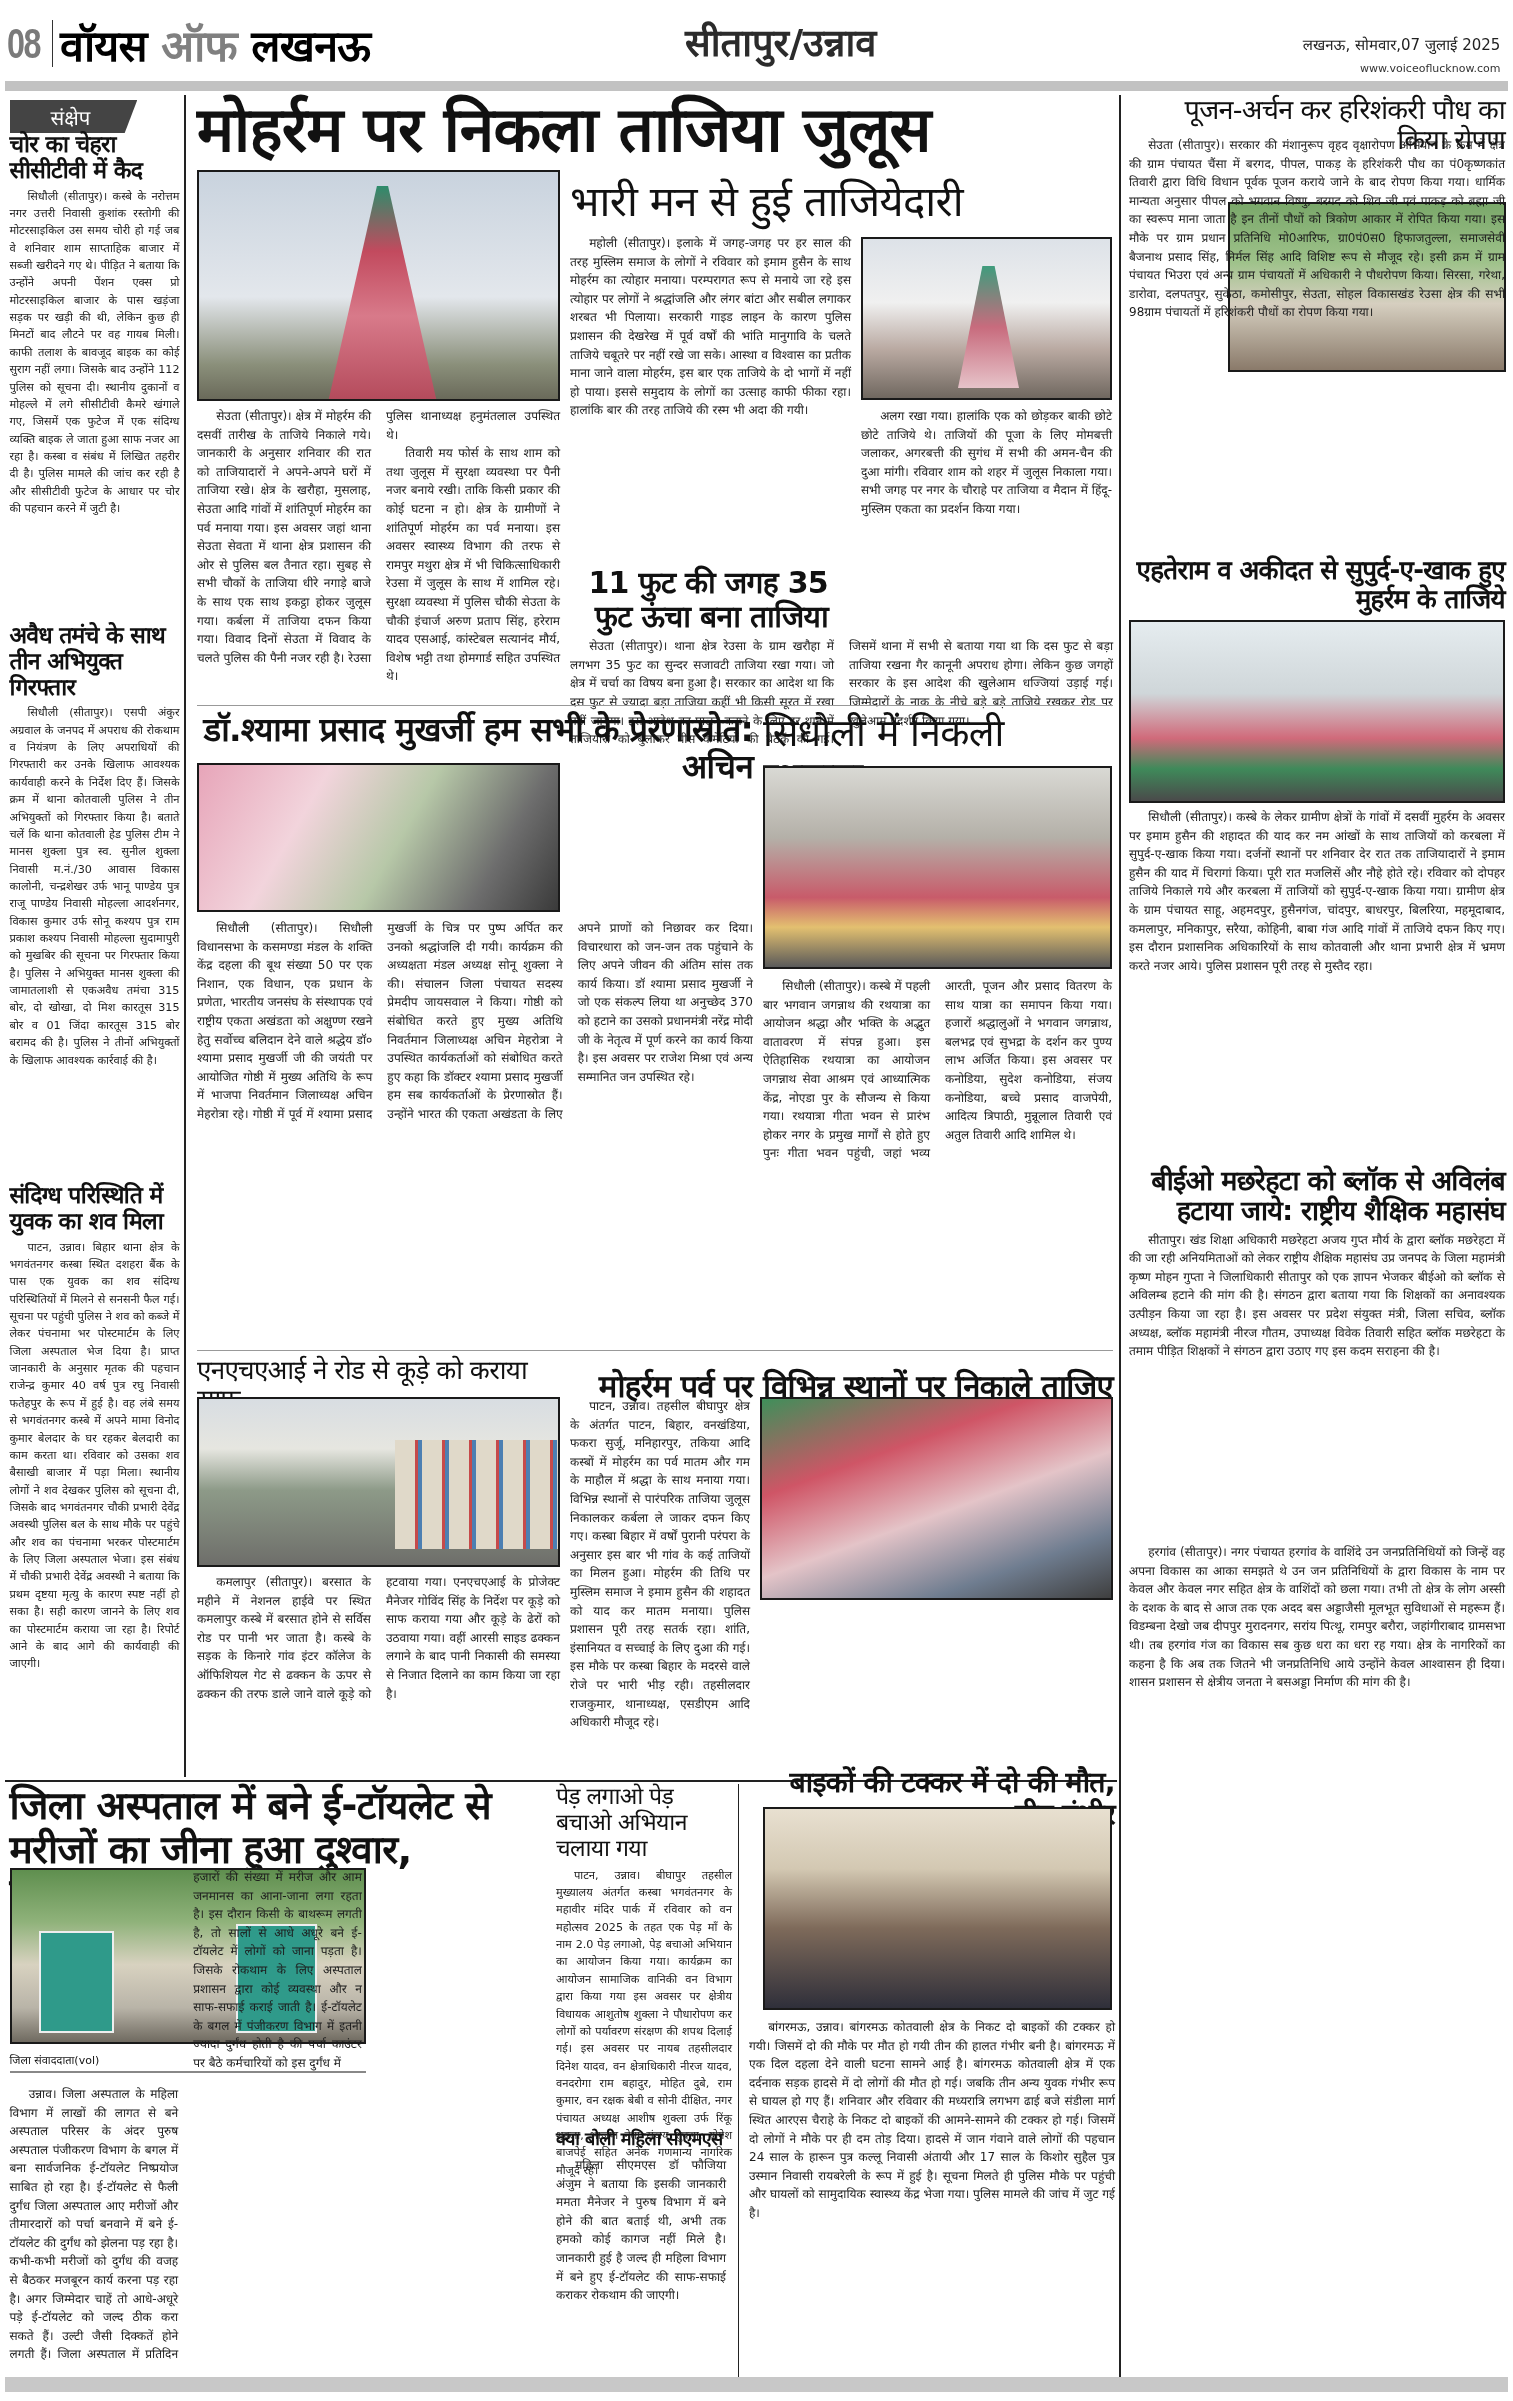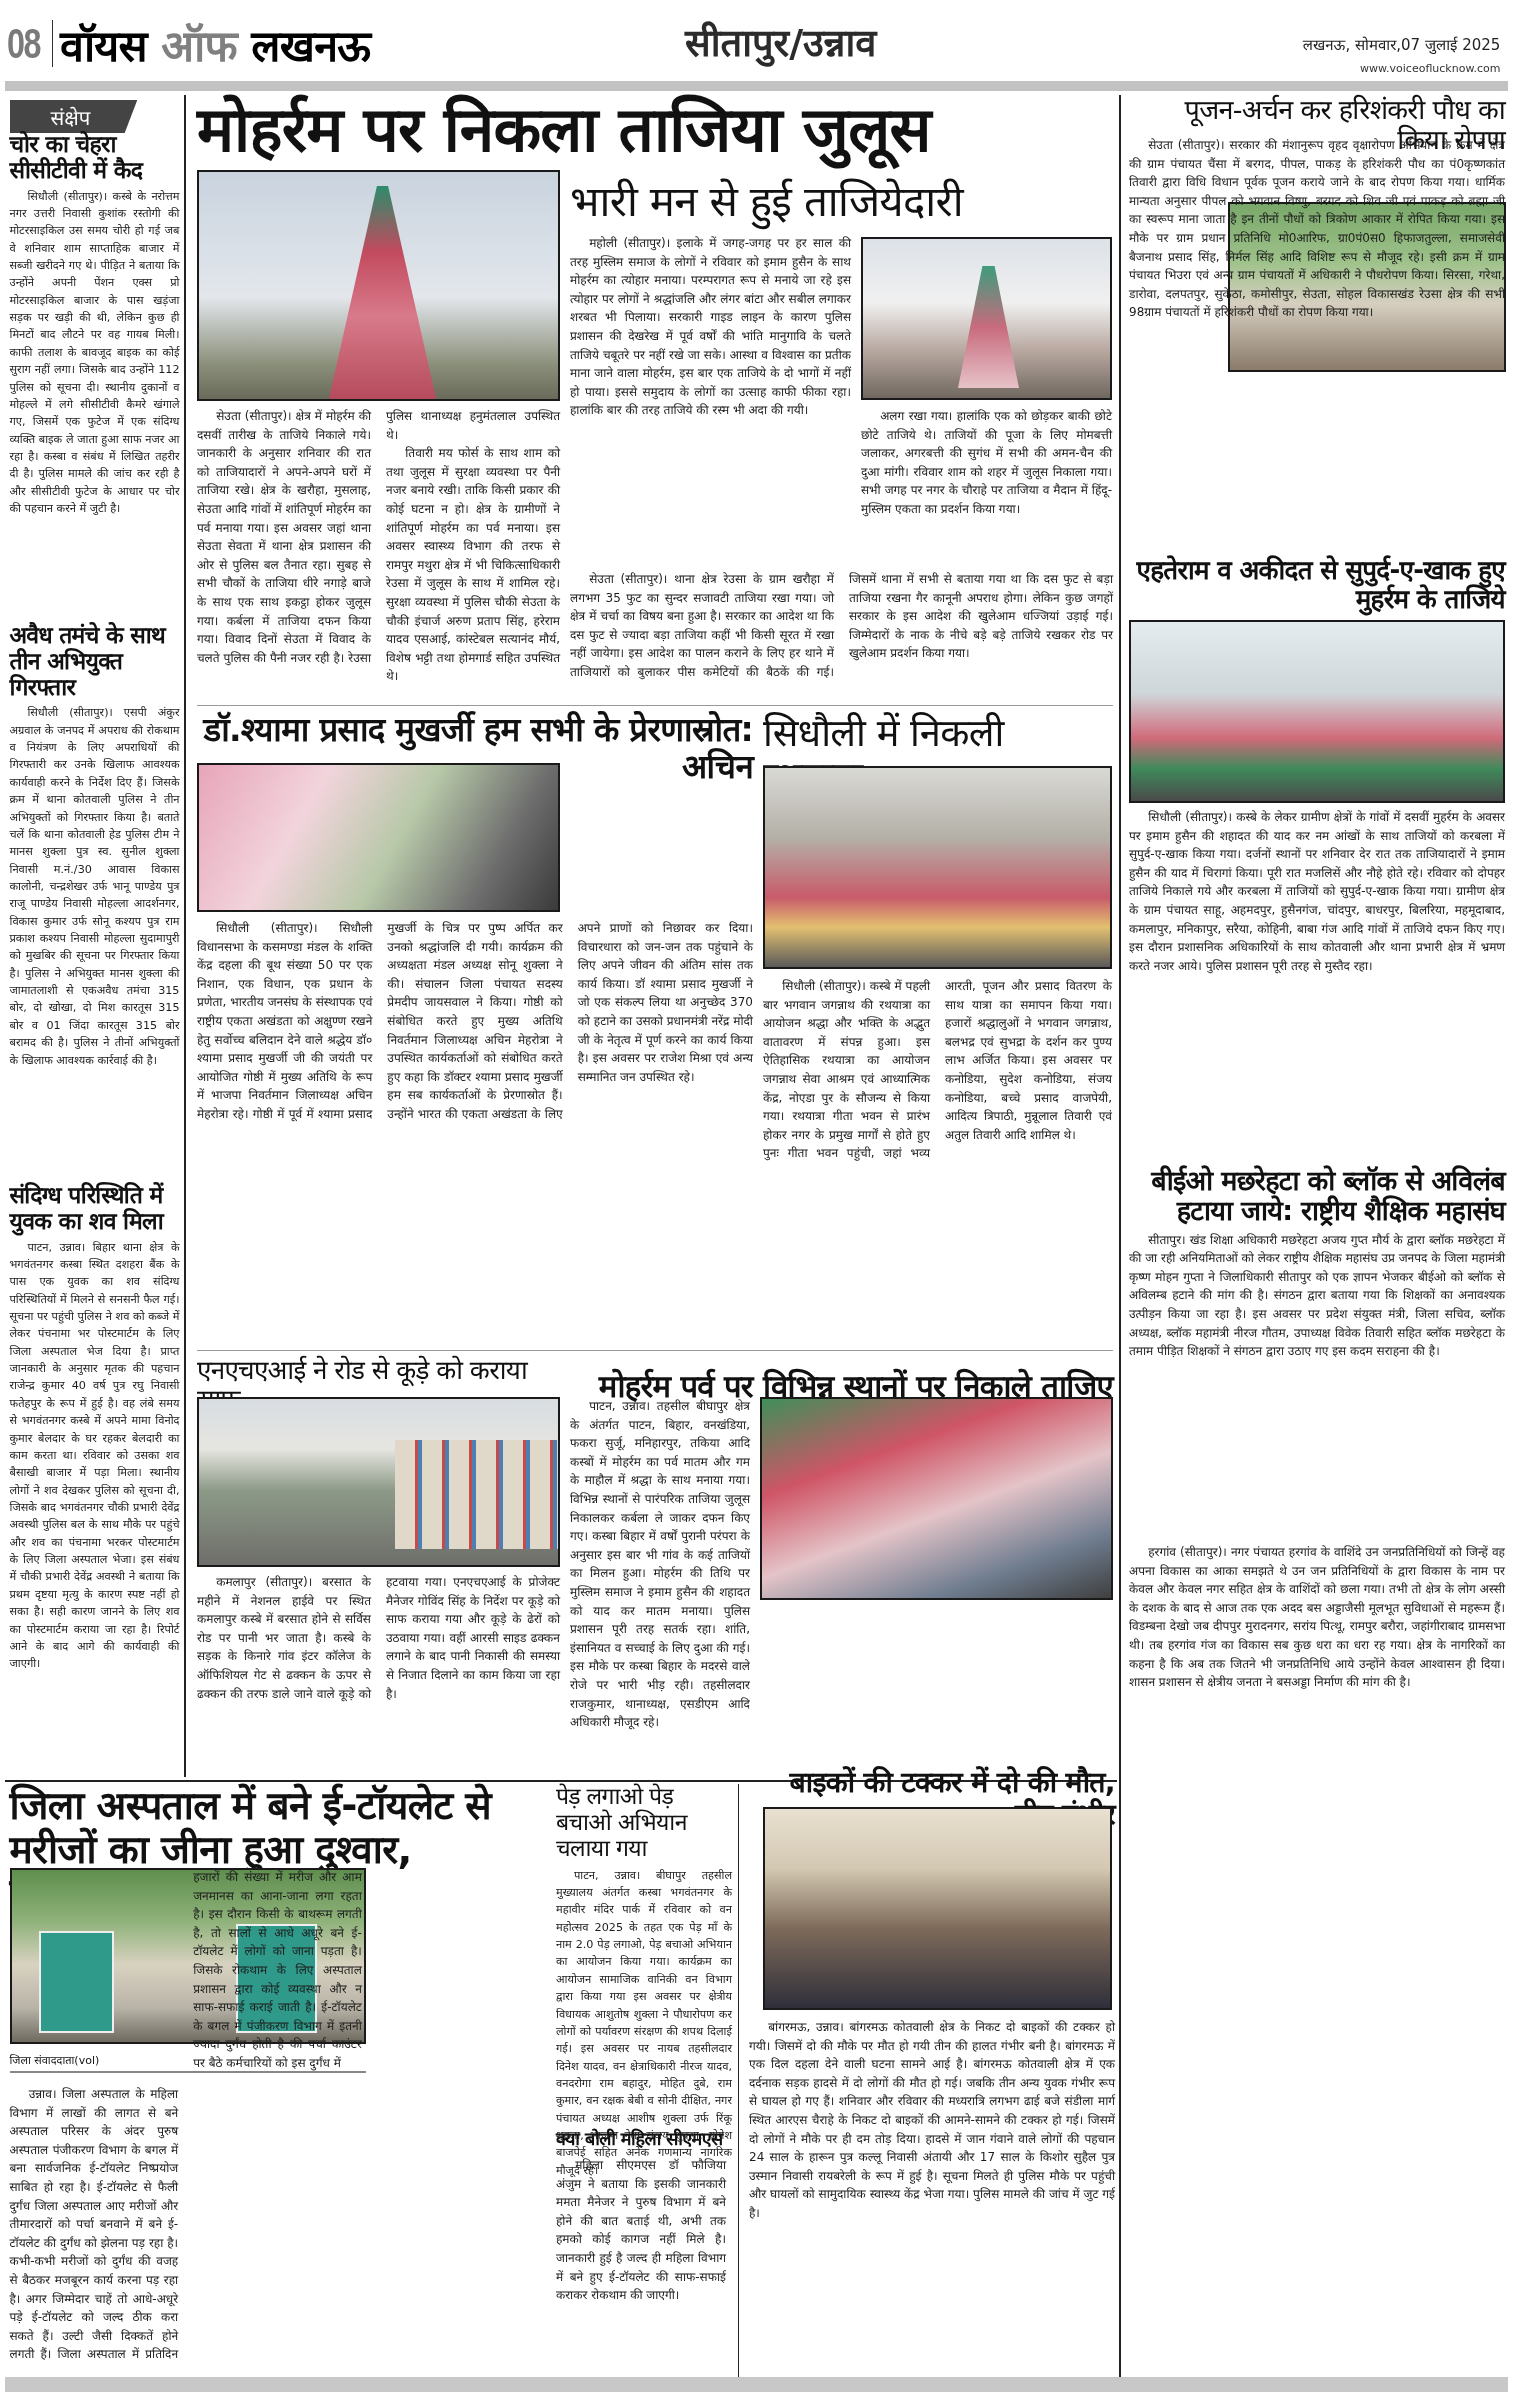--- a/index.html
+++ b/index.html
@@ -104,20 +104,21 @@
 <div class="abs body" style="left:861px; top:407px; width:251px;">
   <p>अलग रखा गया। हालांकि एक को छोड़कर बाकी छोटे छोटे ताजिये थे। ताजियों की पूजा के लिए मोमबत्ती जलाकर, अगरबत्ती की सुगंध में सभी की अमन-चैन की दुआ मांगी। रविवार शाम को शहर में जुलूस निकाला गया। सभी जगह पर नगर के चौराहे पर ताजिया व मैदान में हिंदू-मुस्लिम एकता का प्रदर्शन किया गया।</p>
 </div>
 
 <div class="abs body cols2" style="left:197px; top:407px; width:363px;">
   <p>सेउता (सीतापुर)। क्षेत्र में मोहर्रम की दसवीं तारीख के ताजिये निकाले गये। जानकारी के अनुसार शनिवार की रात को ताजियादारों ने अपने-अपने घरों में ताजिया रखे। क्षेत्र के खरौहा, मुसलाह, सेउता आदि गांवों में शांतिपूर्ण मोहर्रम का पर्व मनाया गया। इस अवसर जहां थाना सेउता सेवता में थाना क्षेत्र प्रशासन की ओर से पुलिस बल तैनात रहा। सुबह से सभी चौकों के ताजिया धीरे नगाड़े बाजे के साथ एक साथ इकट्ठा होकर जुलूस गया। कर्बला में ताजिया दफन किया गया। विवाद दिनों सेउता में विवाद के चलते पुलिस की पैनी नजर रही है। रेउसा पुलिस थानाध्यक्ष हनुमंतलाल उपस्थित थे।</p>
   <p>तिवारी मय फोर्स के साथ शाम को तथा जुलूस में सुरक्षा व्यवस्था पर पैनी नजर बनाये रखी। ताकि किसी प्रकार की कोई घटना न हो। क्षेत्र के ग्रामीणों ने शांतिपूर्ण मोहर्रम का पर्व मनाया। इस अवसर स्वास्थ्य विभाग की तरफ से रामपुर मथुरा क्षेत्र में भी चिकित्साधिकारी रेउसा में जुलूस के साथ में शामिल रहे। सुरक्षा व्यवस्था में पुलिस चौकी सेउता के चौकी इंचार्ज अरुण प्रताप सिंह, हरेराम यादव एसआई, कांस्टेबल सत्यानंद मौर्य, विशेष भट्टी तथा होमगार्ड सहित उपस्थित थे।</p>
 </div>
 
 <div class="abs" style="left:570px; top:566px; width:543px;">
+  <div class="hl hl-m" style="width:258px;">11 फुट की जगह 35 फुट ऊंचा बना ताजिया</div>
   <div class="body cols2" style="margin-top:4.1px;">
     <p>सेउता (सीतापुर)। थाना क्षेत्र रेउसा के ग्राम खरौहा में लगभग 35 फुट का सुन्दर सजावटी ताजिया रखा गया। जो क्षेत्र में चर्चा का विषय बना हुआ है। सरकार का आदेश था कि दस फुट से ज्यादा बड़ा ताजिया कहीं भी किसी सूरत में रखा नहीं जायेगा। इस आदेश का पालन कराने के लिए हर थाने में ताजियारों को बुलाकर पीस कमेटियों की बैठकें की गई। जिसमें थाना में सभी से बताया गया था कि दस फुट से बड़ा ताजिया रखना गैर कानूनी अपराध होगा। लेकिन कुछ जगहों सरकार के इस आदेश की खुलेआम धज्जियां उड़ाई गई। जिम्मेदारों के नाक के नीचे बड़े बड़े ताजिये रखकर रोड पर खुलेआम प्रदर्शन किया गया।</p>
   </div>
 </div>
 
 <div class="hrule" style="left:197px; top:705px; width:916px;"></div>
 
 <div class="abs hl hl-m" style="left:197px; top:712px; width:556px; font-size:33px;">डॉ.श्यामा प्रसाद मुखर्जी हम सभी के प्रेरणास्रोत: अचिन</div>
 
 <div class="photo" style="left:197px; top:763px; width:363px; height:149px;">

